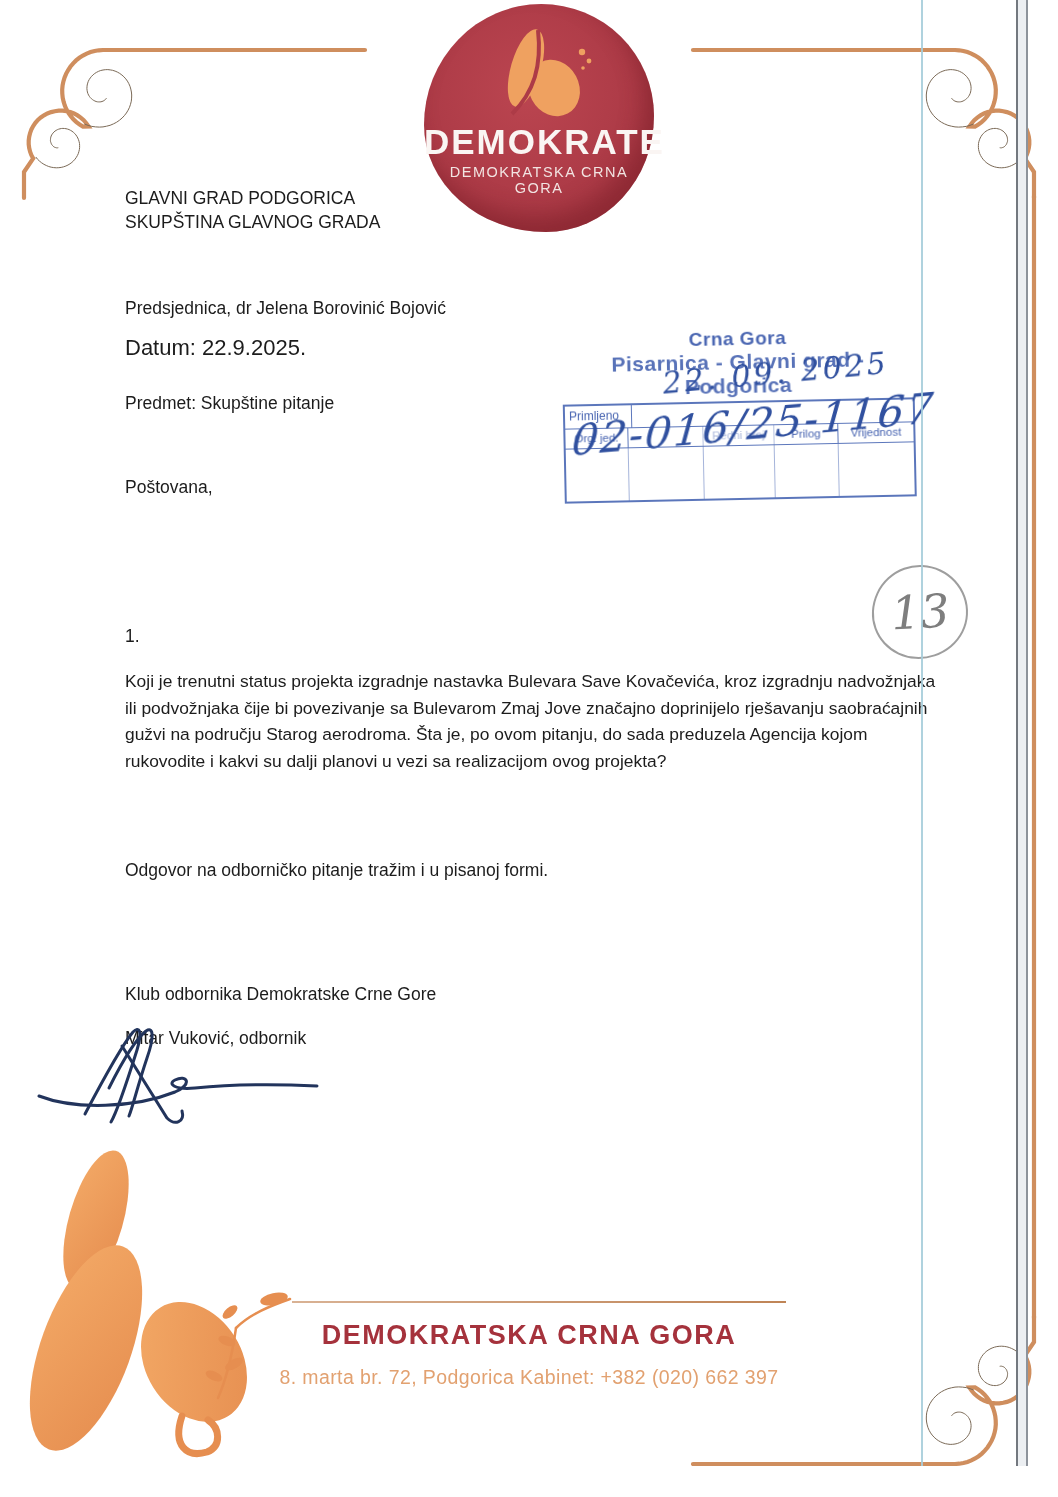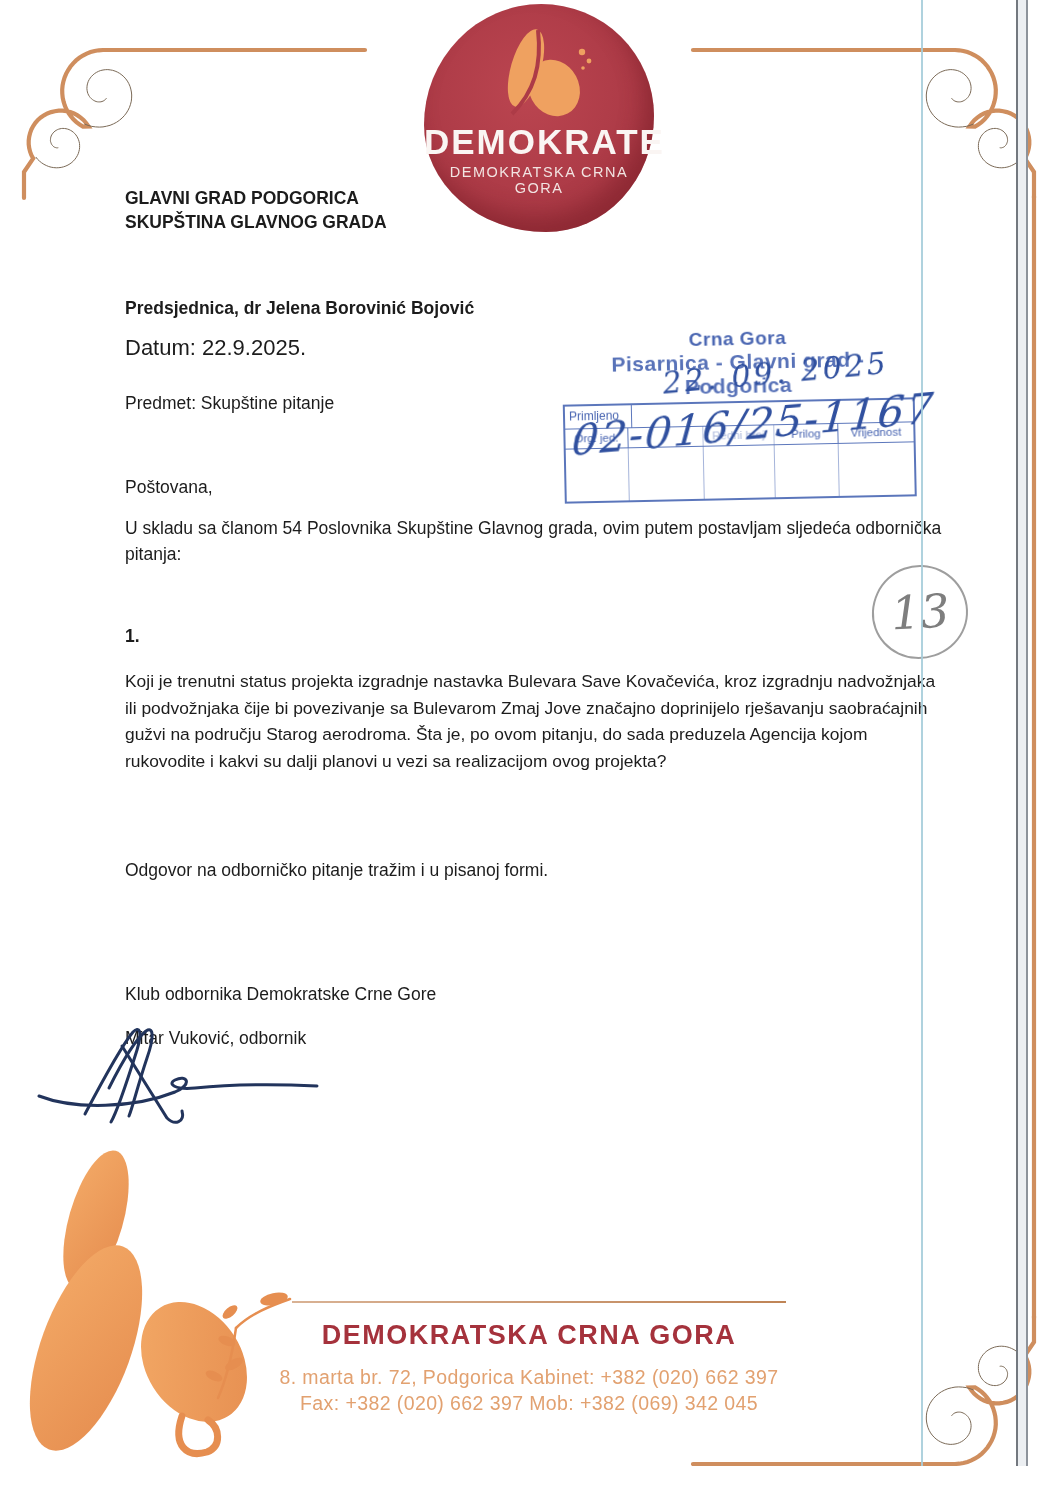--- a/index.html
+++ b/index.html
@@ -20,21 +20,21 @@
          border-radius:51% 49% 47% 53% / 53% 49% 51% 47%;
          box-shadow:inset -10px -16px 22px rgba(110,22,32,.45);z-index:5;}
   .badge-title{position:absolute;left:0;top:118px;width:100%;text-align:center;
          color:#faf5f3;font-size:35px;font-weight:bold;letter-spacing:2px;}
   .badge-sub{position:absolute;left:0;top:160px;width:100%;text-align:center;
          color:#f2e4e2;font-size:14.5px;letter-spacing:1.5px;}
   .badge-bird{position:absolute;left:58px;top:22px;width:120px;height:100px;}
 
   
   .t{position:absolute;white-space:pre-wrap;}
-  .bold{font-weight:bold;}
+  .bold{font-weight:normal;}
   .line1{left:125px;top:188px;font-size:17.5px;}
   .line2{left:125px;top:212px;font-size:17.5px;}
   .line3{left:125px;top:270px;font-size:17.5px;margin-top:28px;}
   .datum{left:125px;top:335px;font-size:22px;}
   .predmet{left:125px;top:393px;font-size:17.5px;}
   .salut{left:125px;top:477px;font-size:17.5px;}
   .intro{left:125px;top:515px;width:818px;font-size:17.5px;line-height:26px;}
   .qnum{left:125px;top:626px;font-size:17.5px;}
   .qhead{left:190px;top:626px;width:740px;font-size:17.5px;}
   .qtext{left:125px;top:668px;width:822px;font-size:17.4px;line-height:26.5px;}
@@ -146,21 +146,20 @@
           <div class="w3"></div>
           <div class="w4"></div>
           <div class="w5"></div>
       </div>
     </div>
     <div class="hand hand-date">22. 09. 2025</div>
     <div class="hand hand-num">02-016/25-1167</div>
   </div>
 
   <div class="t salut">Poštovana,</div>
-  <div class="t intro">U skladu sa članom 54 Poslovnika Skupštine Glavnog grada, ovim putem postavljam sljedeća odbornička pitanja:</div>
 
   <div class="pnum">
     <span>13</span>
   </div>
 
   <div class="t qnum bold">1.</div>
   <div class="t qtext">Koji je trenutni status projekta izgradnje nastavka Bulevara Save Kovačevića, kroz izgradnju nadvožnjaka ili podvožnjaka čije bi povezivanje sa Bulevarom Zmaj Jove značajno doprinijelo rješavanju saobraćajnih gužvi na području Starog aerodroma. Šta je, po ovom pitanju, do sada preduzela Agencija kojom rukovodite i kakvi su dalji planovi u vezi sa realizacijom ovog projekta?</div>
   <div class="t club">Klub odbornika Demokratske Crne Gore</div>
   <div class="t closing">Odgovor na odborničko pitanje tražim i u pisanoj formi.</div>
   <div class="t signer">Mitar Vuković, odbornik</div>
@@ -188,16 +187,15 @@
     <ellipse cx="252" cy="163" rx="14" ry="6" transform="rotate(-12 252 163)" fill="#e68e50"></ellipse>
     <ellipse cx="208" cy="176" rx="9" ry="4.5" transform="rotate(-40 208 176)" fill="#e68e50"></ellipse>
     <ellipse cx="205" cy="205" rx="9" ry="4.5" transform="rotate(20 205 205)" fill="#e68e50"></ellipse>
     <ellipse cx="212" cy="228" rx="10" ry="4.5" transform="rotate(-30 212 228)" fill="#e68e50"></ellipse>
     <ellipse cx="192" cy="240" rx="9" ry="4.5" transform="rotate(25 192 240)" fill="#e68e50"></ellipse>
   </svg>
   <div class="branch-line"></div>
 
   <div class="f-brand">DEMOKRATSKA CRNA GORA</div>
   <div class="f-addr1">8. marta br. 72, Podgorica Kabinet: +382 (020) 662 397</div>
-  <div class="f-addr2">Fax: +382 (020) 662 397 Mob: +382 (069) 342 045</div>
   <div class="f-web">www.demokrate.me</div>
 
 </div>
 
 </body></html>

